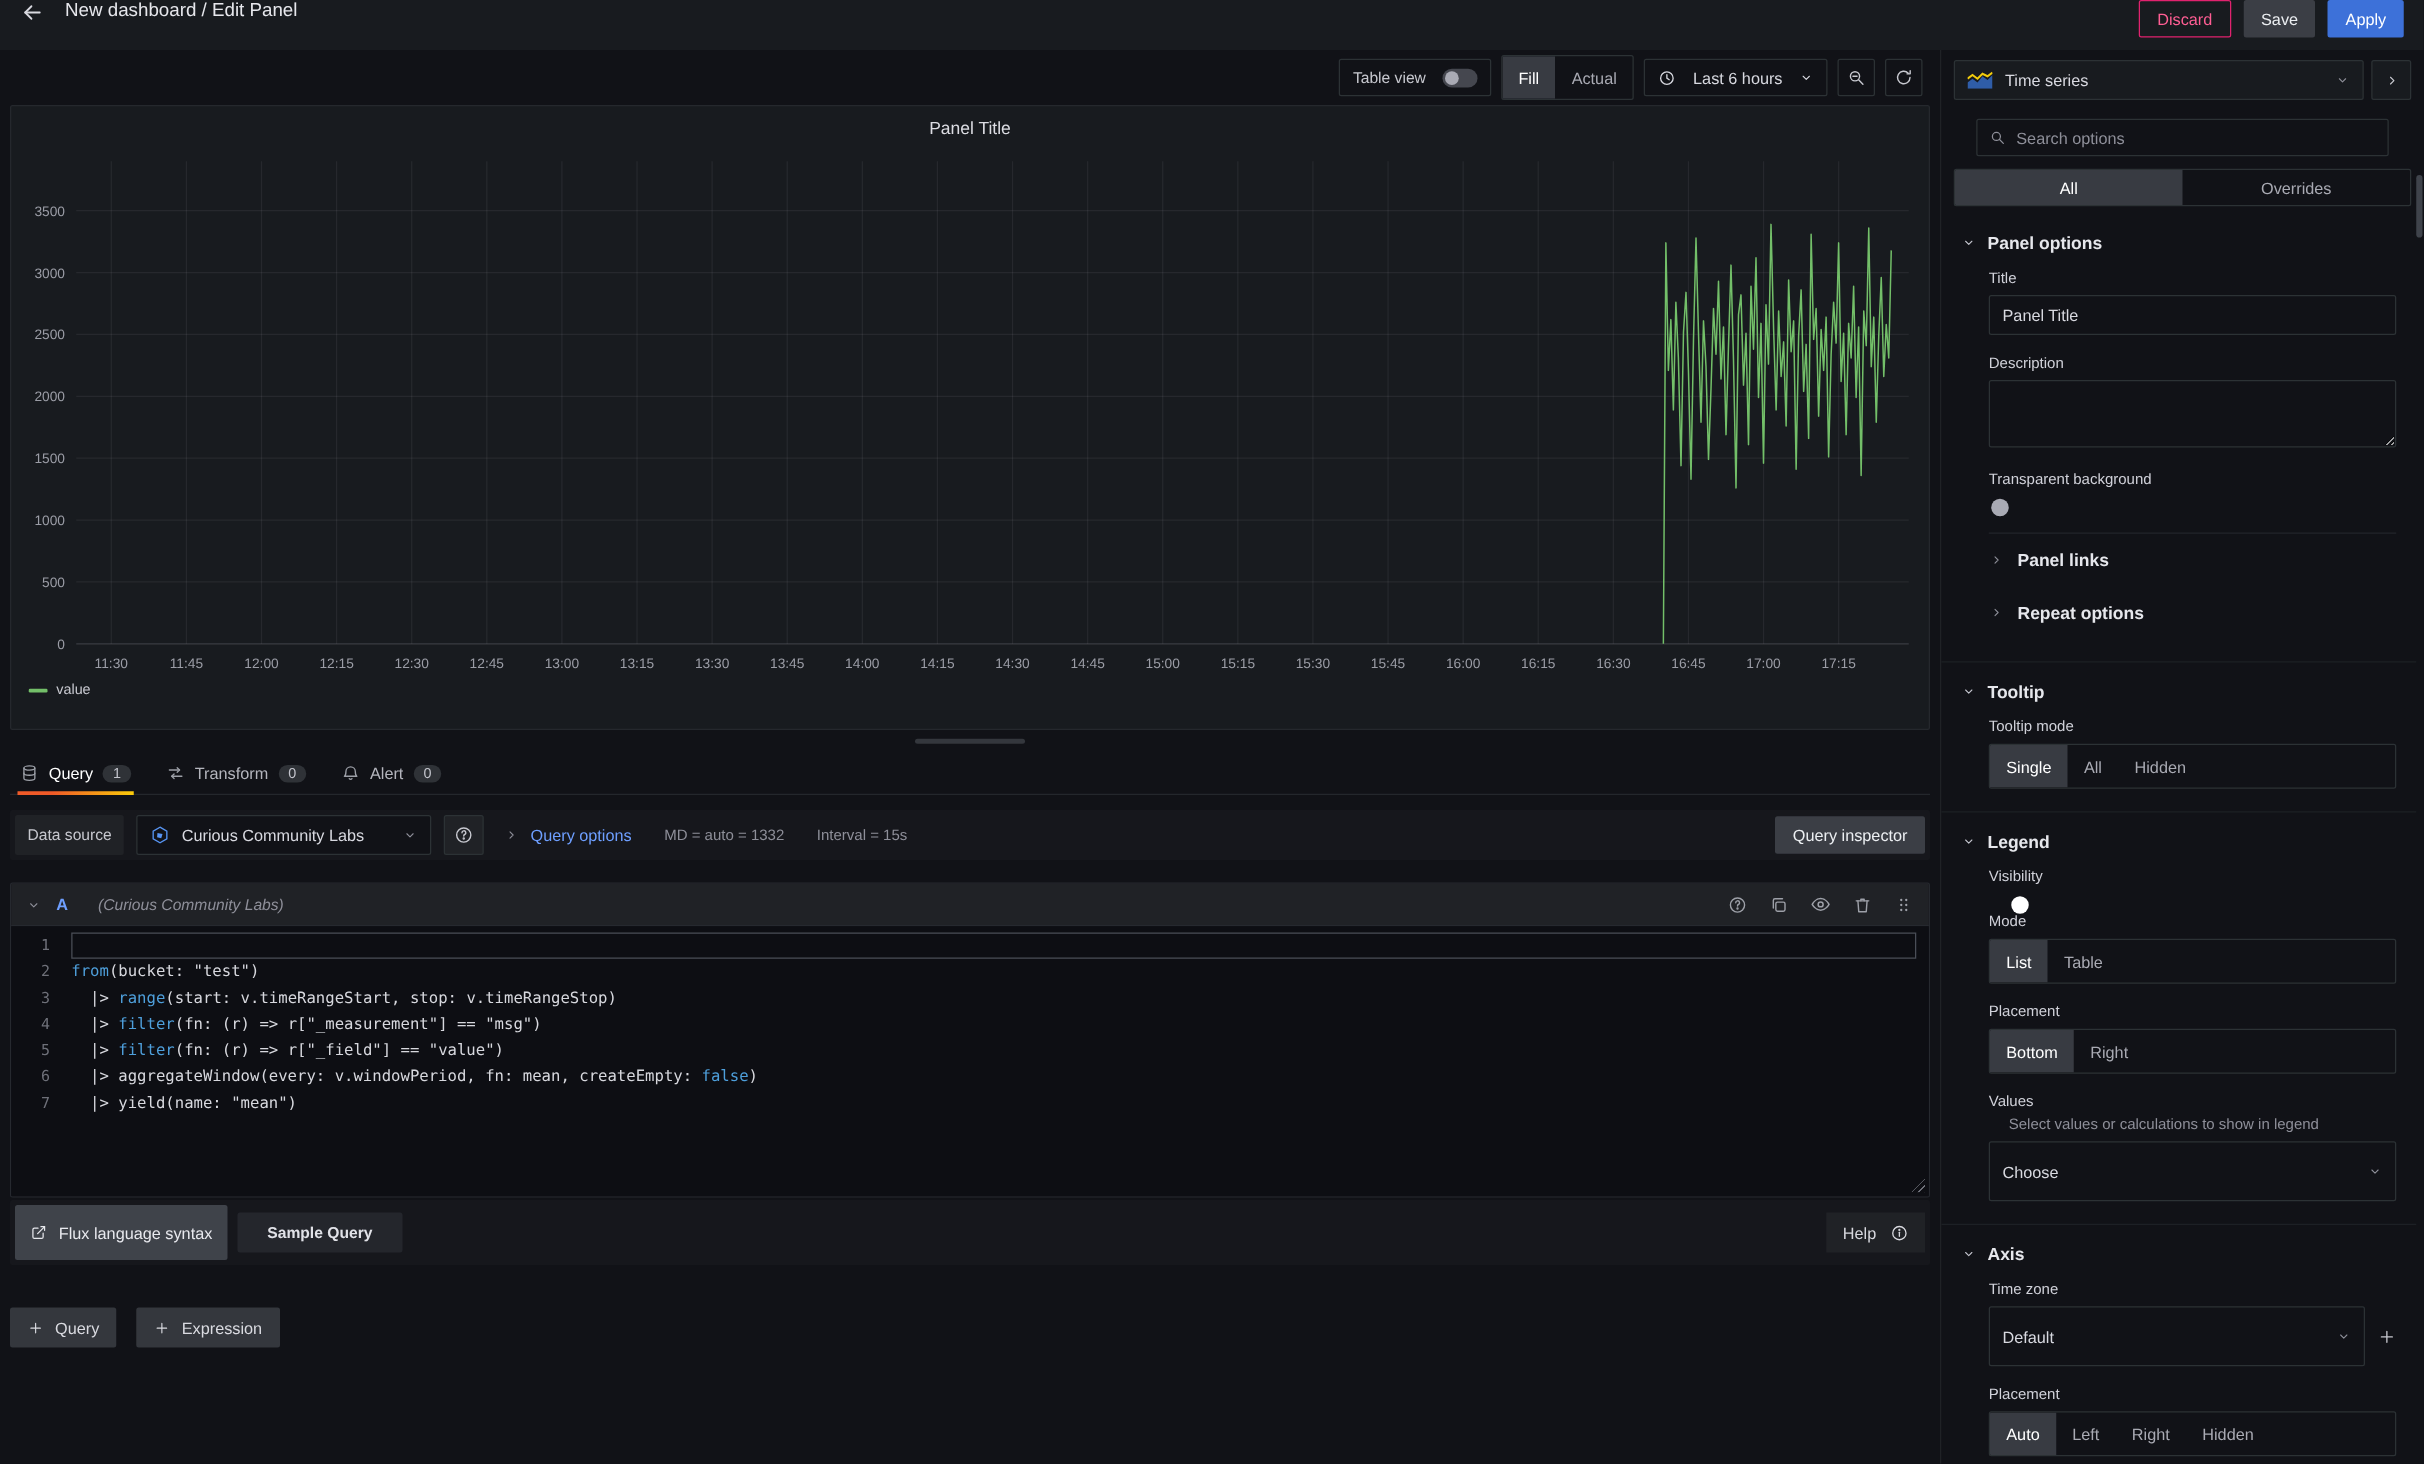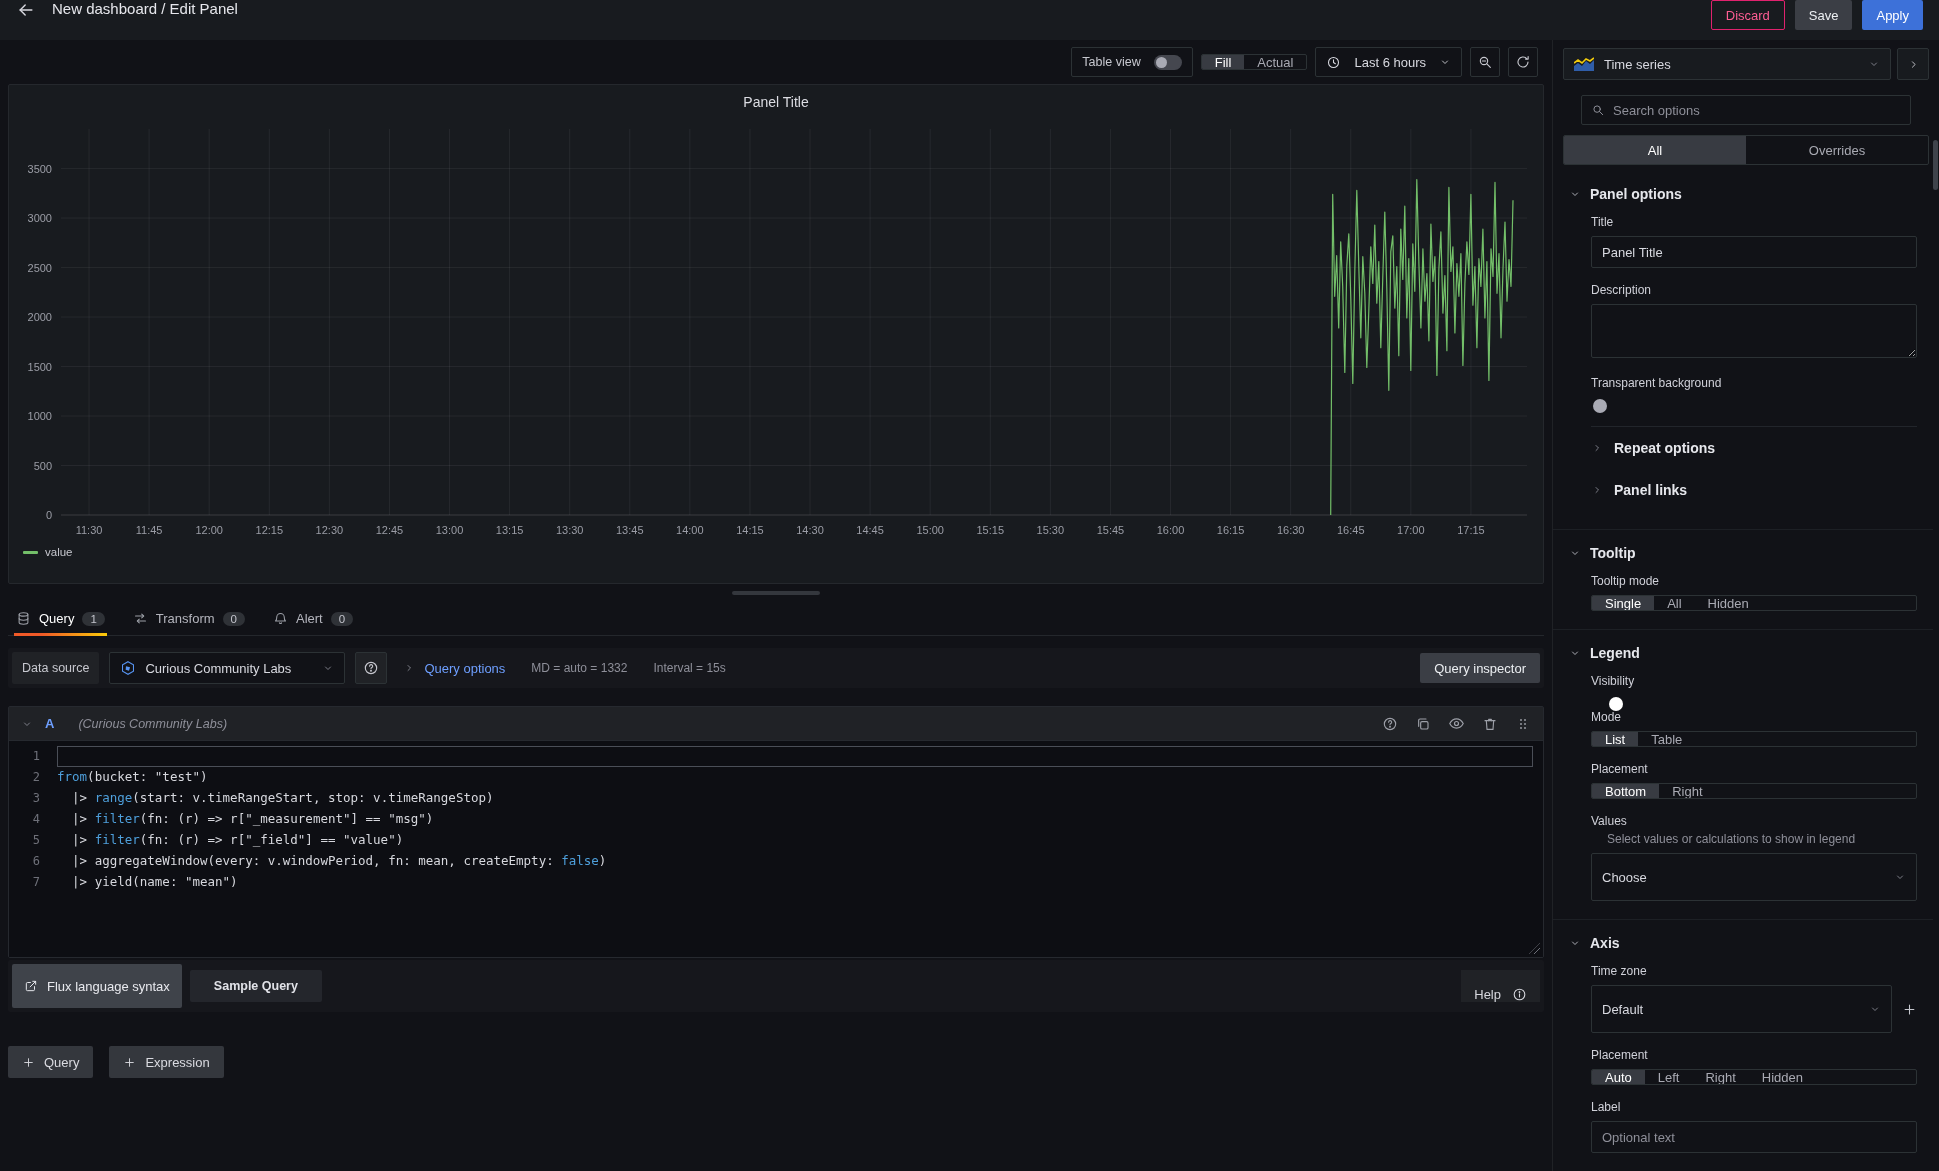--- a/index.html
+++ b/index.html
@@ -19,21 +19,21 @@
 .topbtns{display:flex;gap:10px}
 
 
 .main{display:flex;height:1131px}
 .left{flex:1;min-width:0;padding:0 8px;display:flex;flex-direction:column}
 
 
 .ltoolbar{height:44px;display:flex;align-items:center;justify-content:flex-end;gap:8px;padding:7px 6px 7px 0}
 .tbox{height:30px;border:1px solid #2c3235;border-radius:2px;display:flex;align-items:center;padding:0 10px;gap:13px;color:#c7c8cf;font-size:12.5px}
 .tbox.strong{font-size:13px;font-weight:500;color:#d8d9e0}
-.seg{display:flex;align-items:stretch;border:1px solid #2c3235;border-radius:2px;overflow:hidden;height:16px;background:transparent}
+.seg{display:flex;align-items:stretch;border:1px solid #2c3235;border-radius:2px;overflow:hidden;height:36px;background:transparent}
 .seg-opt{display:flex;align-items:center;padding:0 13px;color:#a9aab3;font-size:13px;font-weight:500;cursor:pointer;white-space:nowrap}
 .seg-opt.active{background:#383b42;color:#fff}
 .iconbtn{width:30px;height:30px;border:1px solid #2c3235;border-radius:2px;display:flex;align-items:center;justify-content:center;color:#c7c8cf;cursor:pointer;background:transparent}
 .tgl{width:28px;height:15px;border-radius:8px;background:#45474f;position:relative;cursor:pointer;flex:none}
 .tgl::after{content:"";position:absolute;width:11px;height:11px;border-radius:50%;background:#a9aab4;top:2px;left:2px}
 .tgl-lg{width:34px;height:18px;border-radius:10px}
 .tgl-lg::after{width:14px;height:14px}
 .tgl.on{background:#3d71d9}
 .tgl.on::after{left:18px;background:#fff}
 
@@ -77,21 +77,21 @@
 .codelines{flex:1;min-width:0;padding-right:10px}
 .codeline{height:21px;line-height:19px;white-space:pre;color:#d7d8de}
 .codeline.cur{border:1px solid #4a4e57}
 .tok-k{color:#4e9fdb}
 .tok-p{color:#d7d8de}
 .ed-body::after{content:"";position:absolute;right:3px;bottom:3px;width:11px;height:11px;background:repeating-linear-gradient(135deg,transparent 0 3px,#6e7079 3px 4px);clip-path:polygon(100% 0,100% 100%,0 100%)}
 
 .ed-foot{display:flex;align-items:center;gap:8px;background:#16171c;padding:4px;margin-top:2px;border-radius:2px}
 .btn-flux{background:#3f434a;color:#e8e9ee;font-weight:500;height:44px;display:flex;gap:9px;align-items:center;padding:0 12px;border-radius:2px;cursor:pointer}
 .btn-sample{background:#24262c;color:#e1e2e8;font-weight:600;font-size:12.5px;height:32px;padding:0 24px;display:flex;align-items:center;border-radius:2px;cursor:pointer}
-.helpbox{margin-left:auto;background:#202226;height:32px;display:flex;align-items:flex-end;gap:11px;padding:0 13px;color:#d7d8de;font-weight:500;cursor:pointer}
+.helpbox{margin-left:auto;background:#202226;height:32px;display:flex;align-items:center;gap:11px;padding:0 13px;color:#d7d8de;font-weight:500;cursor:pointer}
 
 .actions{margin-top:34px;display:flex;gap:16px}
 .btn-add{background:#34373d;color:#dadbe1;height:32px;display:flex;align-items:center;gap:9px;padding:0 14px;border-radius:2px;font-weight:500;cursor:pointer}
 
 
 .sidebar{width:387px;flex:none;border-left:1px solid #202226;background:#111217;display:flex;flex-direction:column;position:relative}
 .sb-thumb{position:absolute;right:1px;top:100px;width:5px;height:50px;background:#3f434b;border-radius:3px}
 .sb-top{display:flex;gap:6px;padding:8px 10px 6px}
 .viz-picker{flex:1;height:32px;border:1px solid #2c3235;background:#181b1f;border-radius:2px;display:flex;align-items:center;gap:10px;padding:0 10px;cursor:pointer}
 .viz-name{font-weight:500;color:#d8d9e0;font-size:13px;flex:1}
@@ -481,27 +481,27 @@
           </div>
           <div>
             <span class="f-label">Transparent background</span>
             <span class="tgl tgl-lg"></span>
           </div>
           <div class="rows">
             <div class="collapse-row">
               <svg class="ic chev" width="12" height="12" viewBox="0 0 24 24">
                   <path d="m10 7 5 5-5 5"></path>
                 </svg>
-              <span>Repeat options</span>
+              <span>Panel links</span>
             </div>
             <div class="collapse-row">
               <svg class="ic chev" width="12" height="12" viewBox="0 0 24 24">
                   <path d="m10 7 5 5-5 5"></path>
                 </svg>
-              <span>Panel links</span>
+              <span>Repeat options</span>
             </div>
           </div>
         </div>
       </div>
 
       <div class="section">
         <div class="sec-head">
           <svg class="ic chev" width="12" height="12" viewBox="0 0 24 24">
               <path d="m7 10 5 5 5-5"></path>
             </svg>

